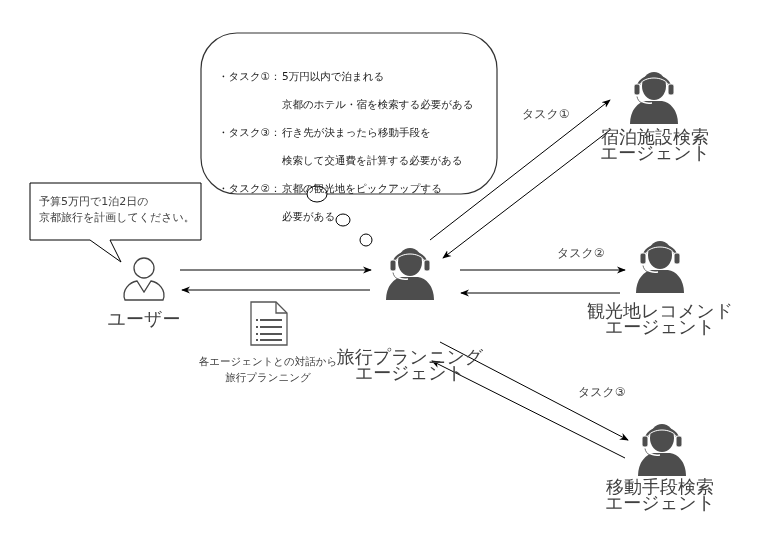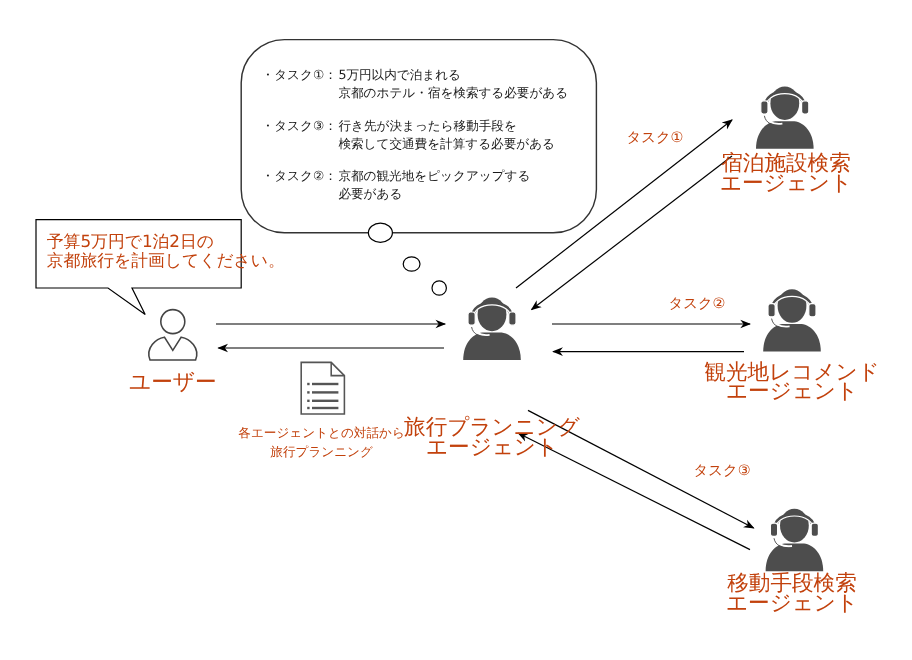--- a/index.html
+++ b/index.html
@@ -1,23 +1,23 @@
 <!DOCTYPE html>
 <html><head>
   <meta charset="utf-8">
   <style>
     html, body { margin: 0; padding: 0; background: #ffffff; }
     body { width: 760px; height: 550px; position: relative; overflow: hidden;
            font-family: "DejaVu Sans", "Liberation Sans", sans-serif; color: #1a1a1a; }
     #canvas { position: absolute; left: 0; top: 0; width: 760px; height: 550px; }
-    .lbl { position: absolute; font-size: 11px; line-height: 16px; white-space: nowrap; color: #c2410c; }
+    .lbl { position: absolute; font-size: 11px; line-height: 16px; white-space: nowrap; color: #404040; }
     .center { text-align: center; transform: translateX(-50%); }
     .node-label { font-size: 18px; line-height: 16px; }
     .bubble-text { position: absolute; font-size: 10.5px; line-height: 15px; white-space: nowrap; }
-    .bullet-row { display: flex; }
+    .bullet-row { display: flex; margin-top: 13px; }
     .bullet-head { width: 64px; flex: none; }
     .task-block { margin-bottom: 12px; }
   </style>
 </head>
 <body>
 
 <svg id="canvas" viewBox="0 0 760 550" xmlns="http://www.w3.org/2000/svg">
   <defs>
     <marker id="arrowhead" viewBox="0 0 10 10" refX="9" refY="5" markerWidth="9" markerHeight="9" orient="auto-start-reverse">
       <path d="M0,1 L10,5 L0,9 L3,5 Z" fill="#000"></path>
@@ -116,21 +116,21 @@
       <span class="bullet-head">・タスク②：</span>
       <span>京都の観光地をピックアップする</span>
     </div>
     <div class="bullet-row">
       <span class="bullet-head"></span>
       <span>必要がある</span>
     </div>
   </div>
 </div>
 
-<div class="lbl" style="left:39px; top:194px; font-size:14px;">
+<div class="lbl" style="left:39px; top:194px; font-size:11px;">
   <div>予算5万円で1泊2日の</div>
   <div>京都旅行を計画してください。</div>
 </div>
 
 <div class="lbl center node-label" style="left:144px; top:311px;">ユーザー</div>
 
 <div class="lbl center node-label" style="left:410px; top:305px;margin-top:44px;">
   <div>旅行プランニング</div>
   <div>エージェント</div>
 </div>

